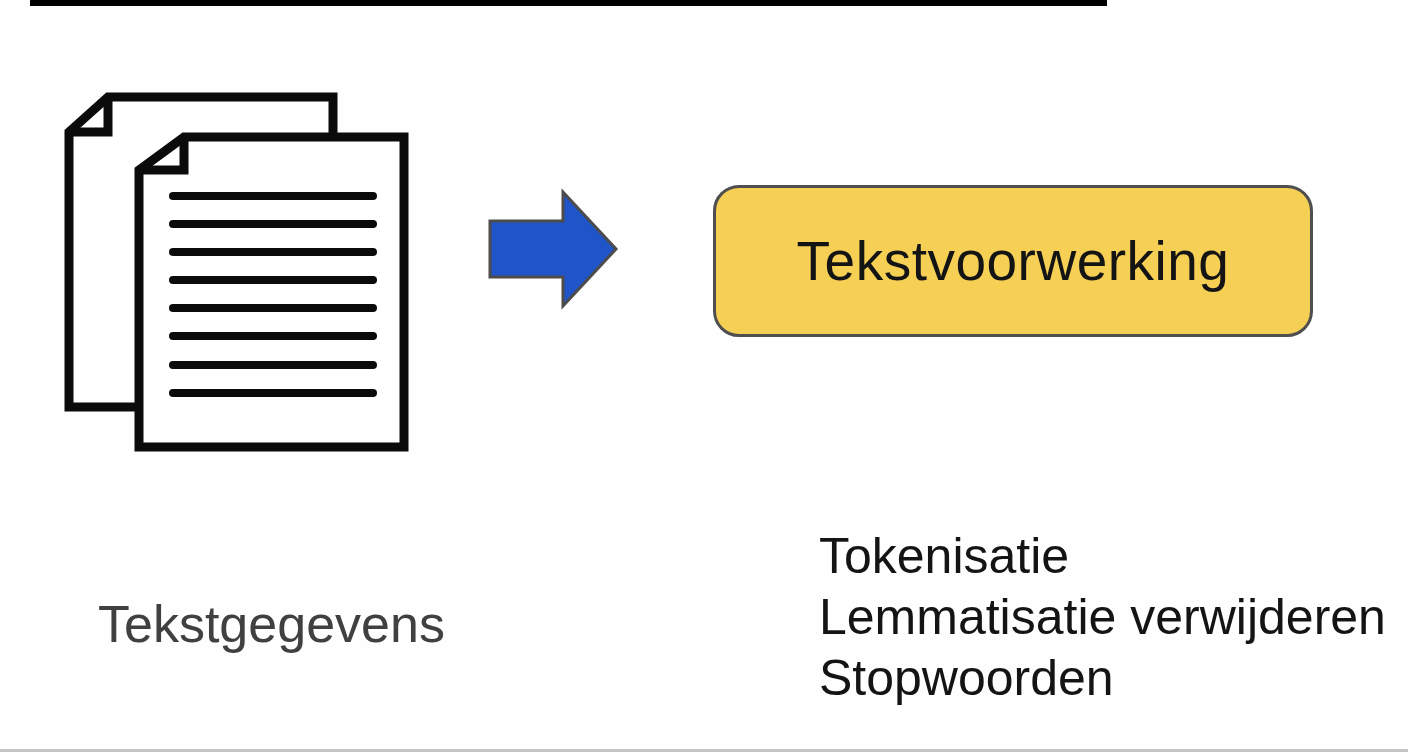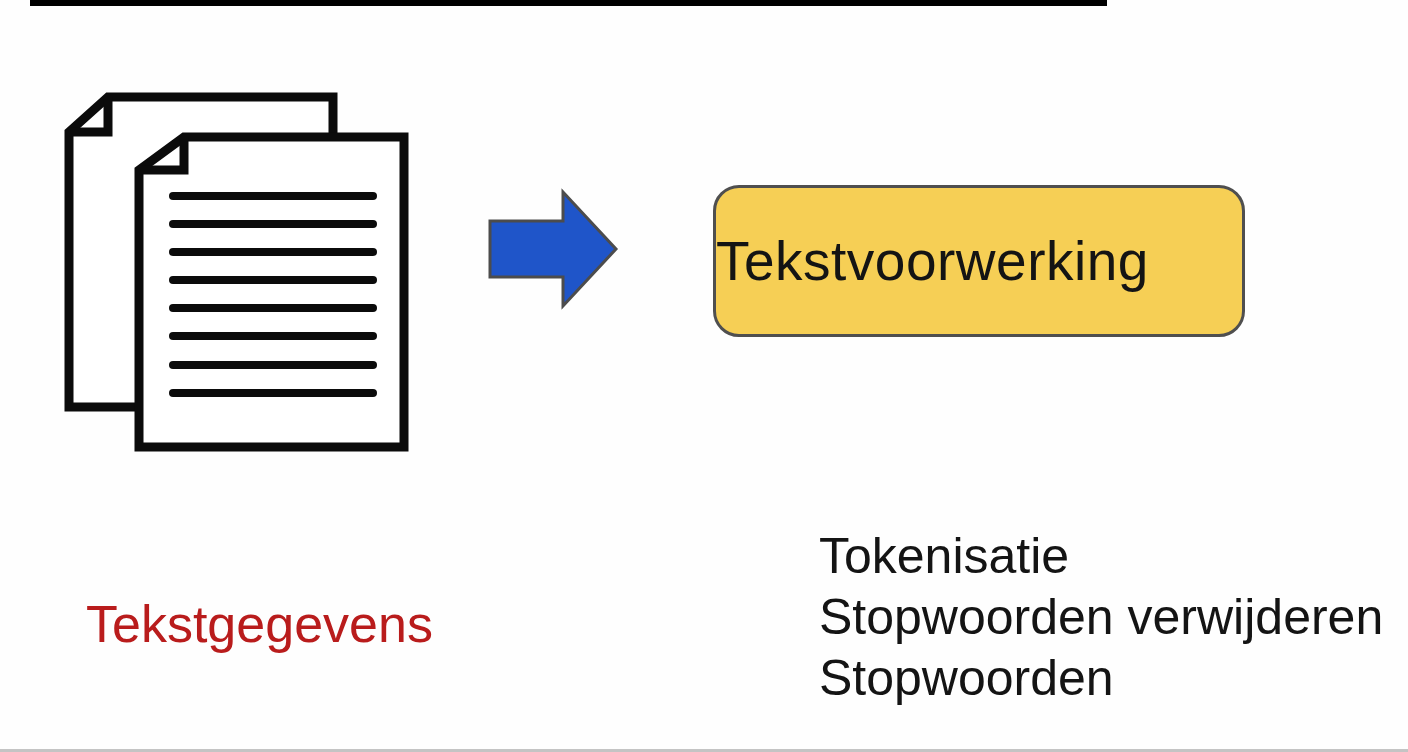--- a/index.html
+++ b/index.html
@@ -31,41 +31,41 @@
   }
   #arrow-icon {
     position: absolute;
     left: 480px;
     top: 185px;
   }
   #process-box {
     position: absolute;
     left: 713px;
     top: 185px;
-    width: 532px;
+    width: 600px;
     height: 152px;
     box-sizing: border-box;
     border: 3px solid #4f4f4f;
     border-radius: 26px;
     background: #f6cf55;
     display: flex;
     align-items: center;
-    justify-content: flex-start;
+    justify-content: center;
   }
   #process-box .box-label {
     font-size: 55px;
     letter-spacing: 0.5px;
     color: #141414;
   }
   #source-label {
     position: absolute;
-    left: 86px;
+    left: 98px;
     top: 594px;
     font-size: 52px;
-    color: #b91c1c;
+    color: #404040;
     white-space: nowrap;
   }
   #steps-list {
     position: absolute;
     left: 799px;
     top: 526px;
     font-size: 50px;
     line-height: 61px;
     color: #141414;
     white-space: nowrap;
@@ -112,19 +112,19 @@
   </svg>
 
   <div id="process-box" style="background-color: rgb(246, 207, 85);">
     <span class="box-label">Tekstvoorwerking</span>
   </div>
 
   <div id="source-label">Tekstgegevens</div>
 
   <div id="steps-list">
     <div>Tokenisatie</div>
-    <div>Stopwoorden verwijderen</div>
+    <div>Lemmatisatie verwijderen</div>
     <div>Stopwoorden</div>
   </div>
 
   <div id="bottom-edge"></div>
 
 </div>
 
 </body></html>

